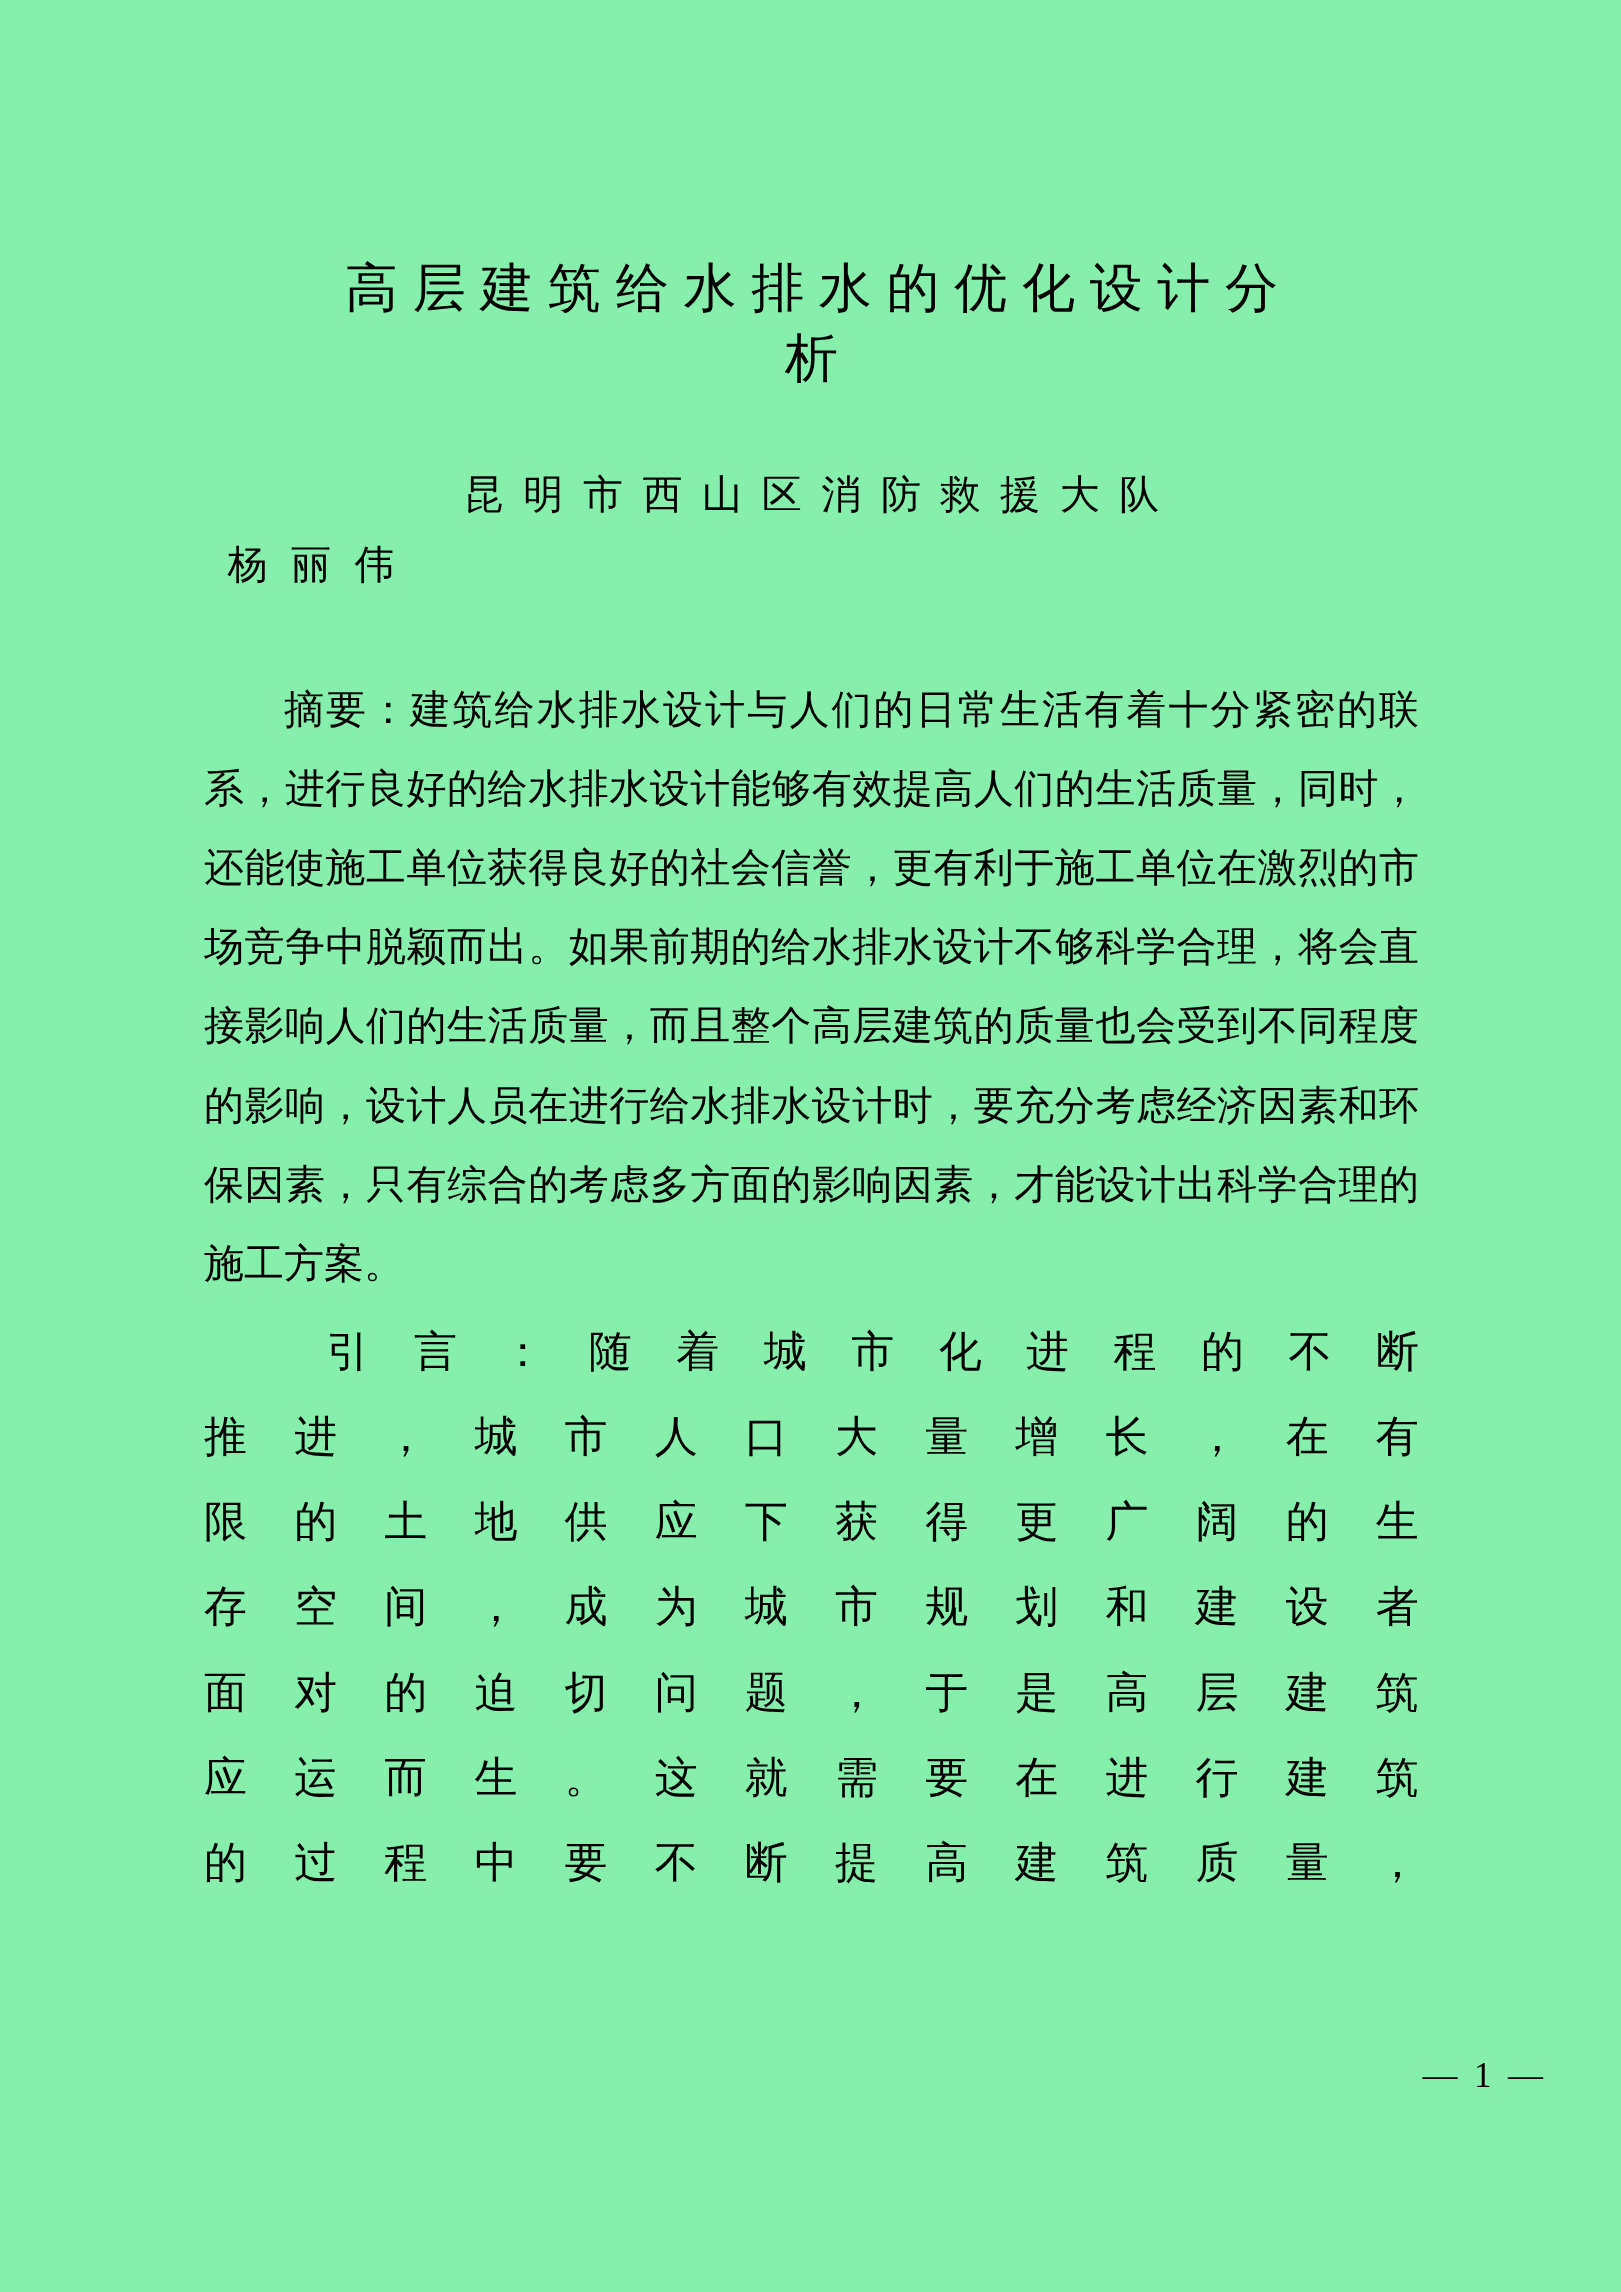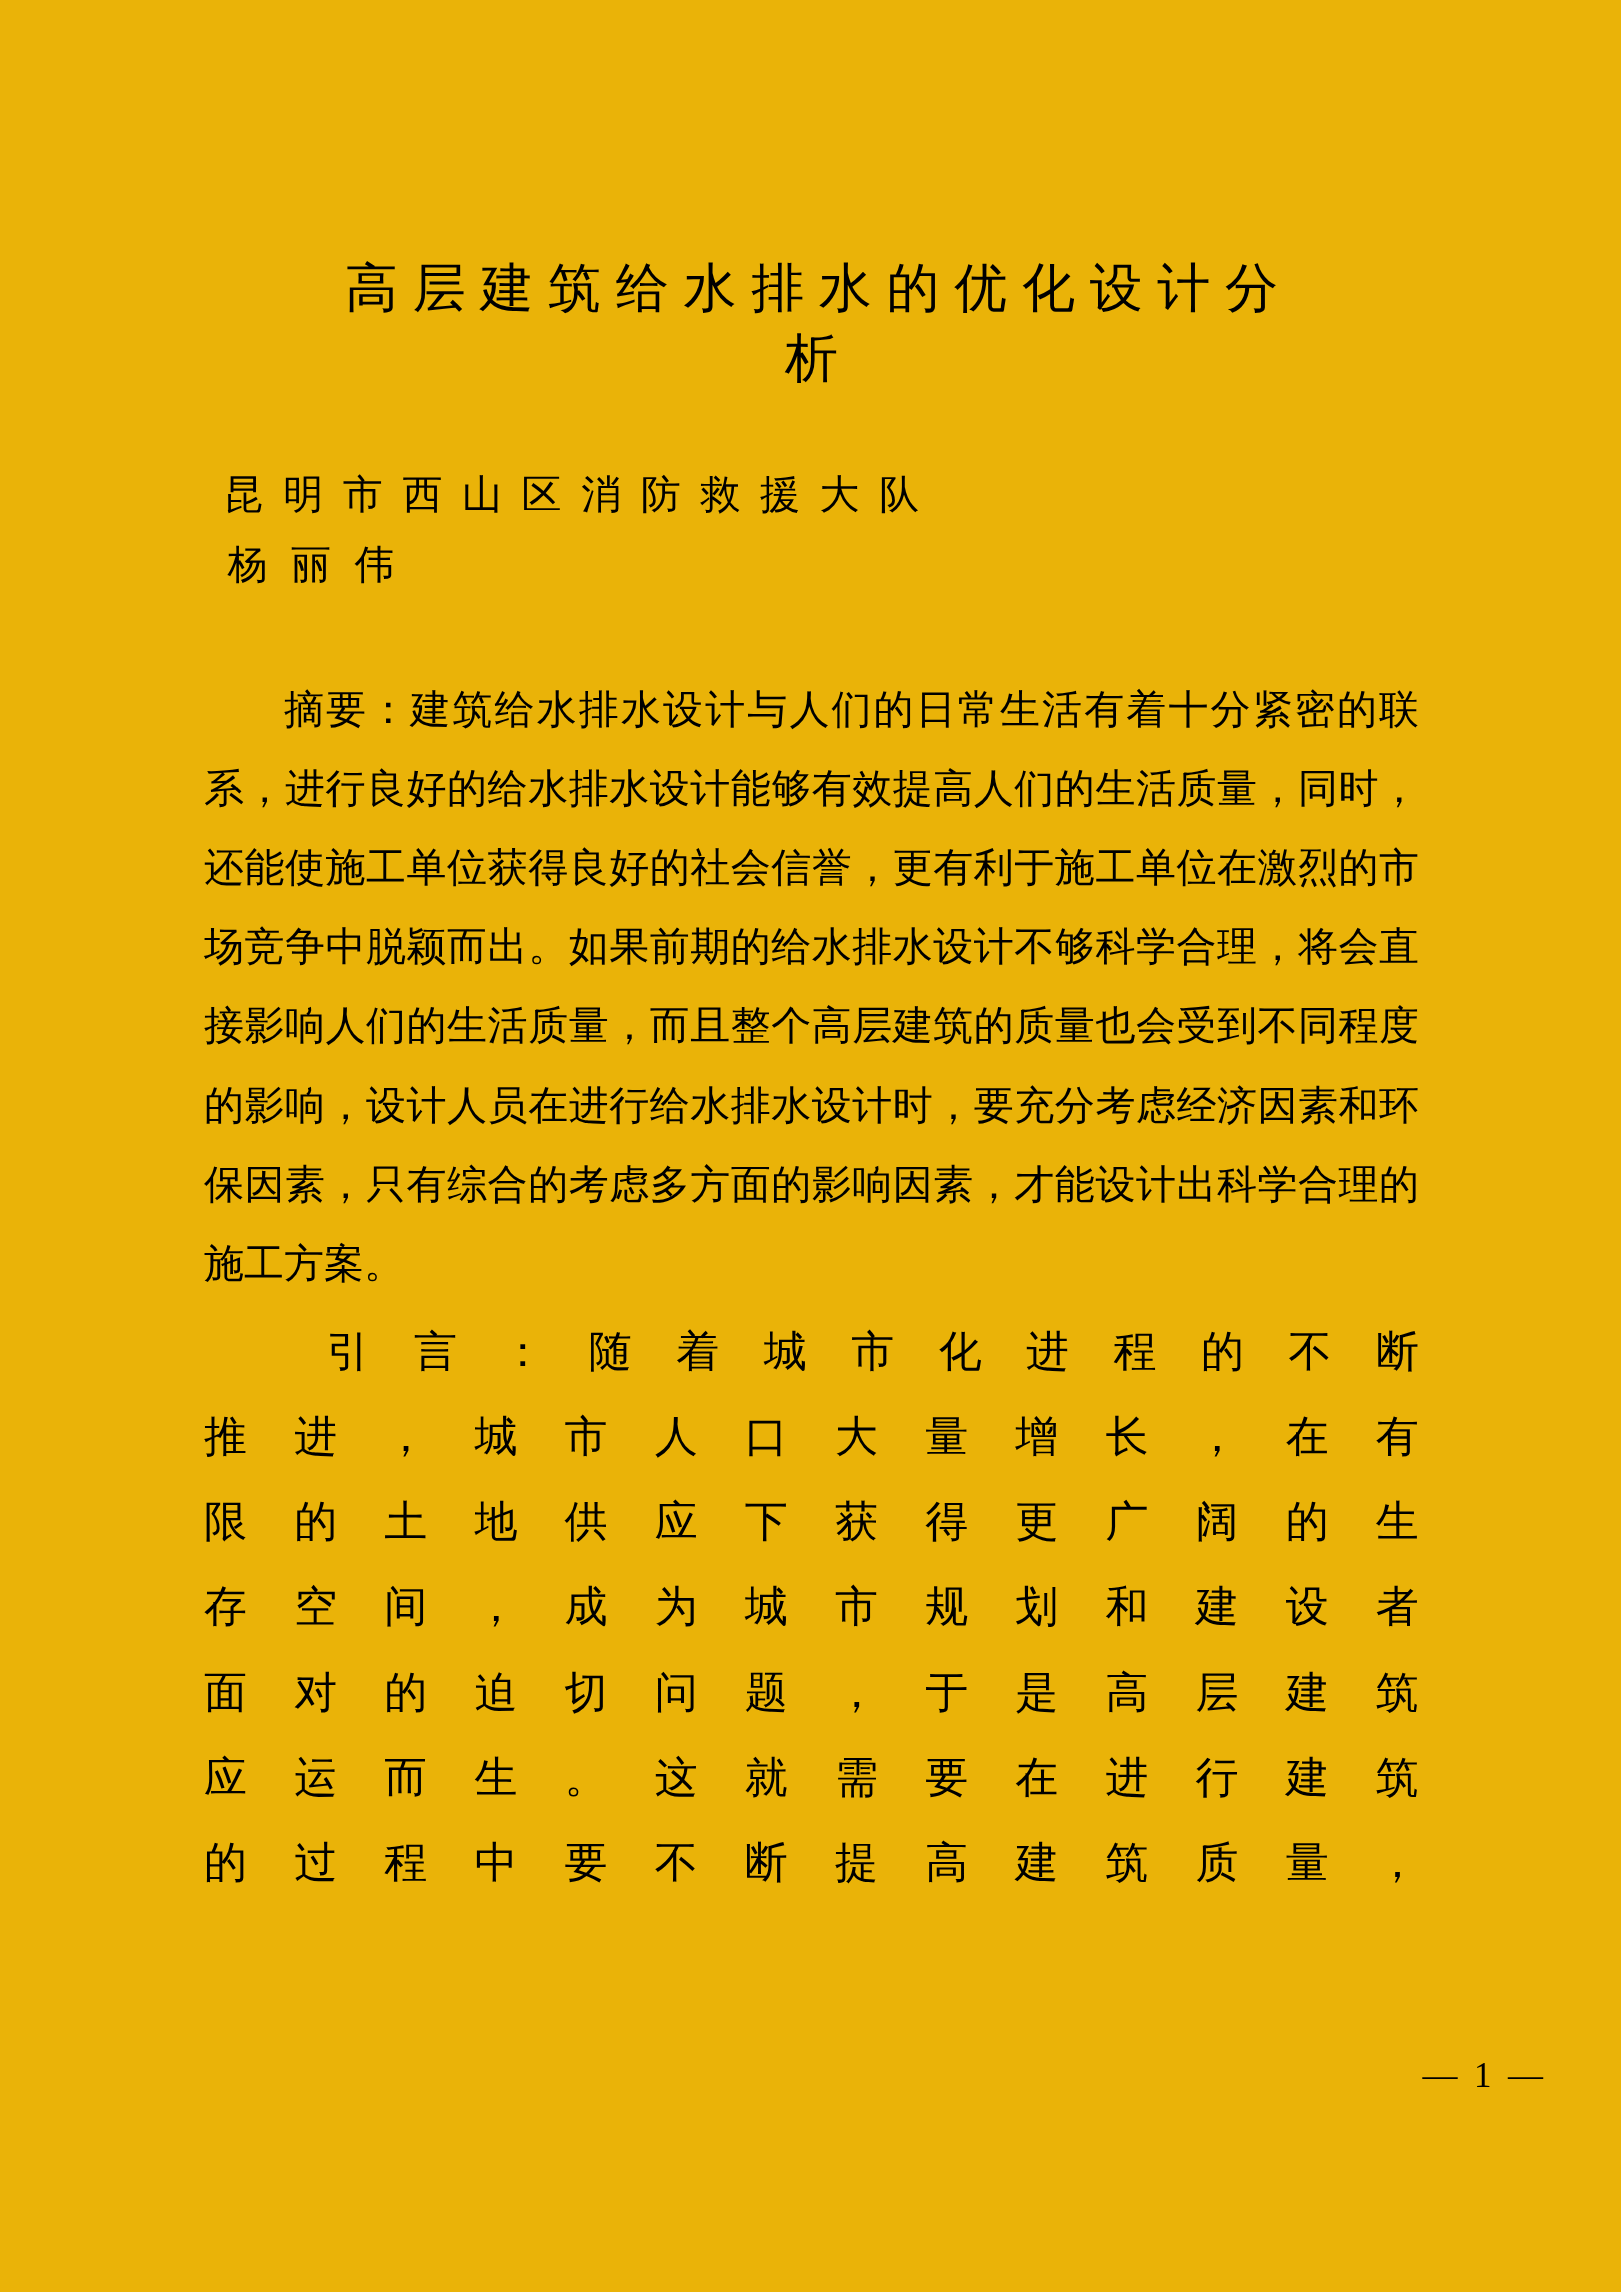--- a/index.html
+++ b/index.html
@@ -8,21 +8,21 @@
     background: #ffffff;
   }
   body {
     font-family: "Liberation Sans", "DejaVu Sans", sans-serif;
     color: #000000;
   }
   .page {
     position: relative;
     width: 1621px;
     height: 2293px;
-    background: #eab308;
+    background: #86efac;
     box-sizing: border-box;
     overflow: hidden;
   }
   .content {
     position: absolute;
     left: 204px;
     top: 0;
     width: 1215px;
   }
 
@@ -40,21 +40,21 @@
   .title-line-2 {
     display: block;
   }
 
   
   .affiliation {
     margin: 0;
     padding-top: 71px;
     font-size: 40px;
     line-height: 1.5;
-    text-align: left;
+    text-align: center;
     letter-spacing: 19.6px;
     text-indent: 19.6px;
   }
   .author {
     margin: 0;
     padding-top: 9.8px;
     font-size: 40px;
     line-height: 1.5;
     text-align: left;
     letter-spacing: 23.5px;

